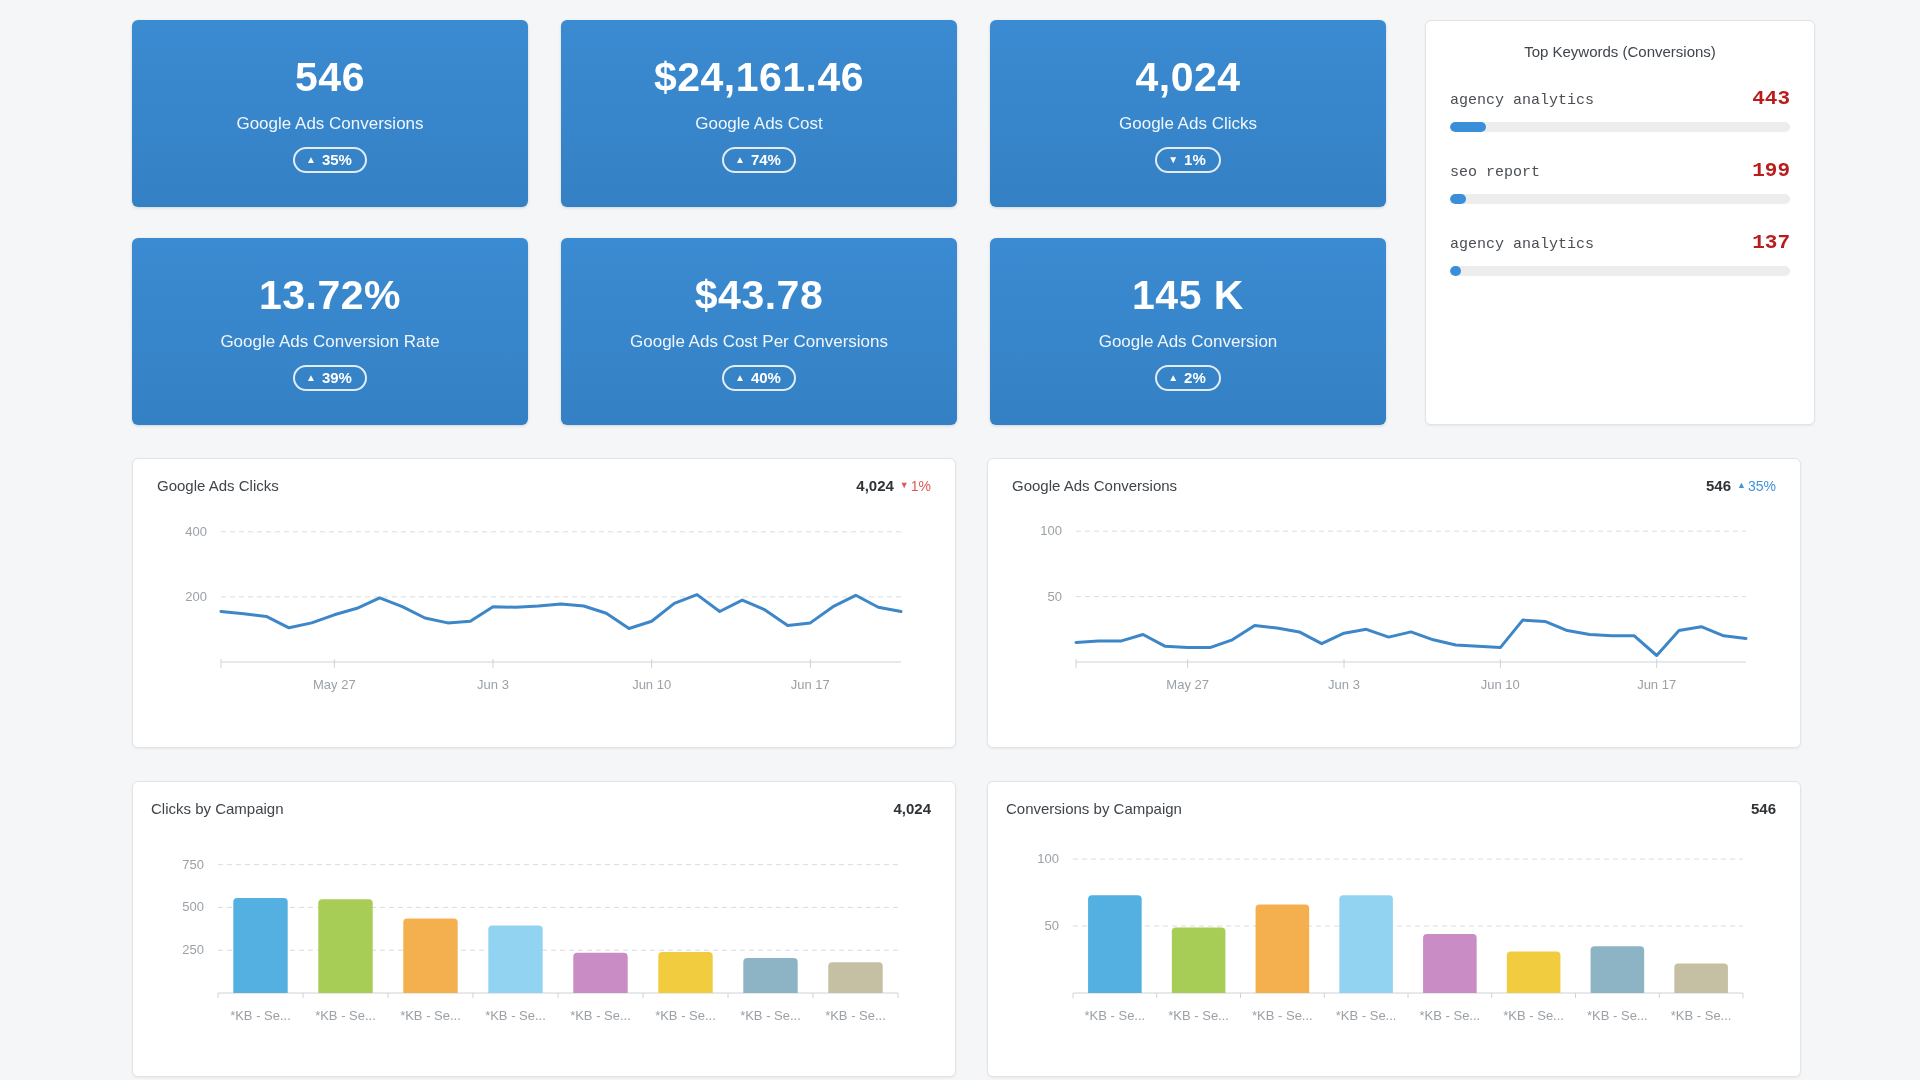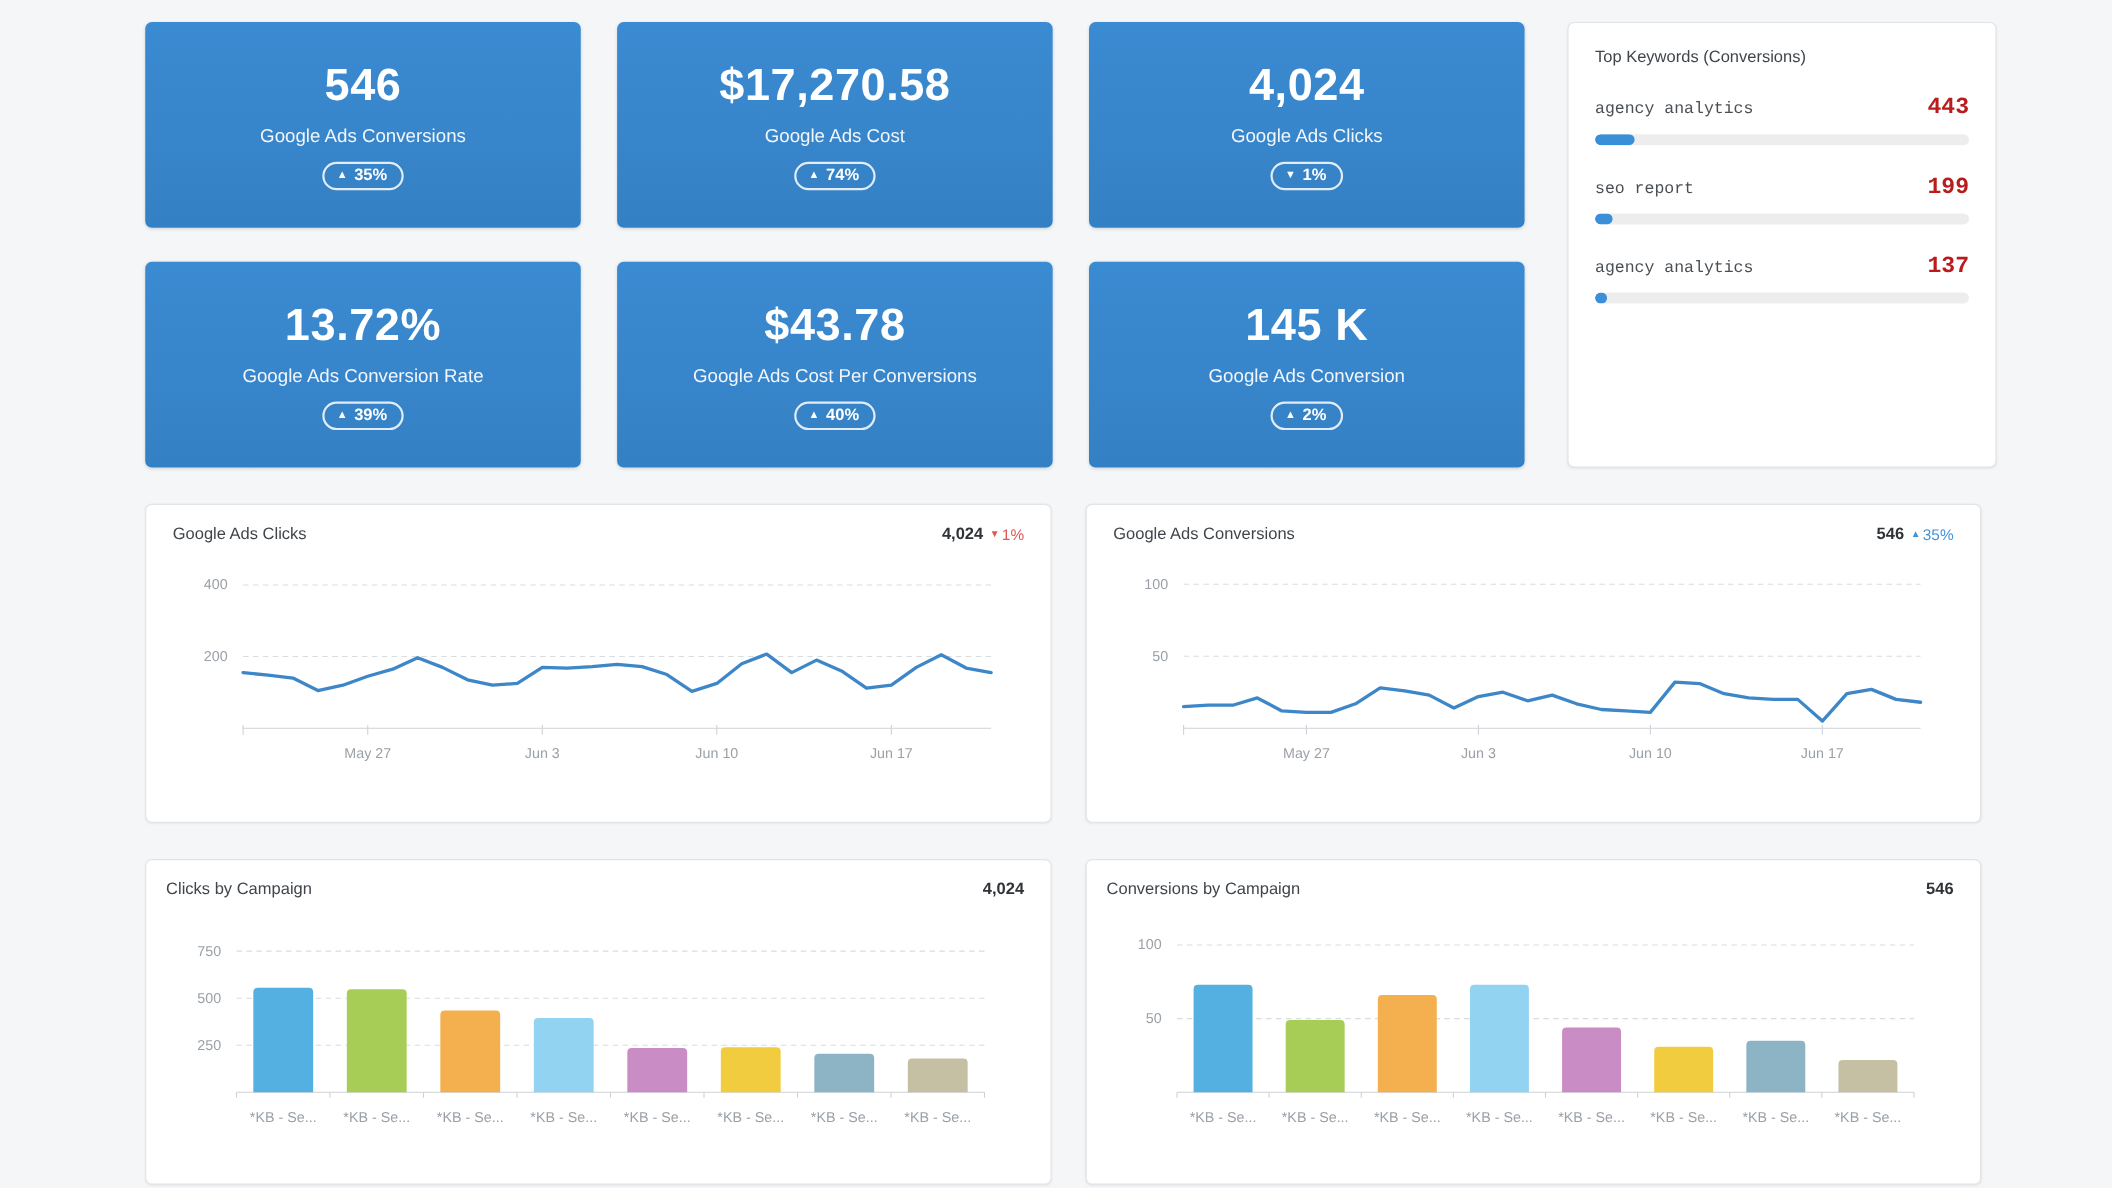--- a/index.html
+++ b/index.html
@@ -3,21 +3,21 @@
 <meta charset="utf-8">
 <style>
   * { margin:0; padding:0; box-sizing:border-box; }
   html,body { width:1920px; height:1080px; }
   body {
     font-family:"Liberation Sans", sans-serif;
     background:#f5f6f7;
     color:#3c4043;
     overflow:hidden;
   }
-  .page { width:1920px; height:856px; padding:20px 0 0 132px; }
+  .page { width:1920px; height:856px; padding:20px 0 0 132px;text-align:center; }
 
   
   .top-row { display:flex; gap:28px; }
   .kpi-grid {
     display:grid;
     grid-template-columns:repeat(3,396px);
     grid-auto-rows:187px;
     gap:31px 33px;
   }
   .kpi-card {
@@ -91,21 +91,21 @@
     <div class="kpi-grid" id="kpi-grid">
         <div class="kpi-card">
           <div class="kpi-value">546</div>
           <div class="kpi-label">Google Ads Conversions</div>
           <div class="kpi-badge">
             <span class="tri">▲</span>
             <span>35%</span>
           </div>
         </div>
         <div class="kpi-card">
-          <div class="kpi-value">$17,270.58</div>
+          <div class="kpi-value">$24,161.46</div>
           <div class="kpi-label">Google Ads Cost</div>
           <div class="kpi-badge">
             <span class="tri">▲</span>
             <span>74%</span>
           </div>
         </div>
         <div class="kpi-card">
           <div class="kpi-value">4,024</div>
           <div class="kpi-label">Google Ads Clicks</div>
           <div class="kpi-badge">

